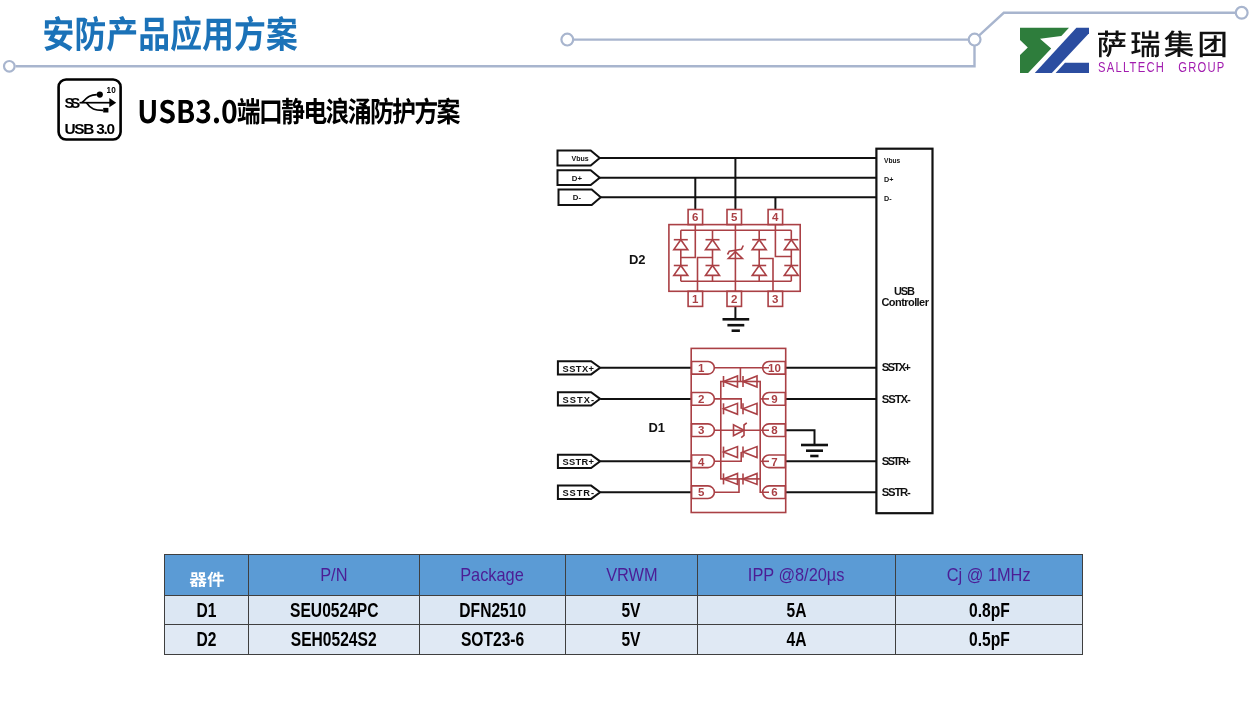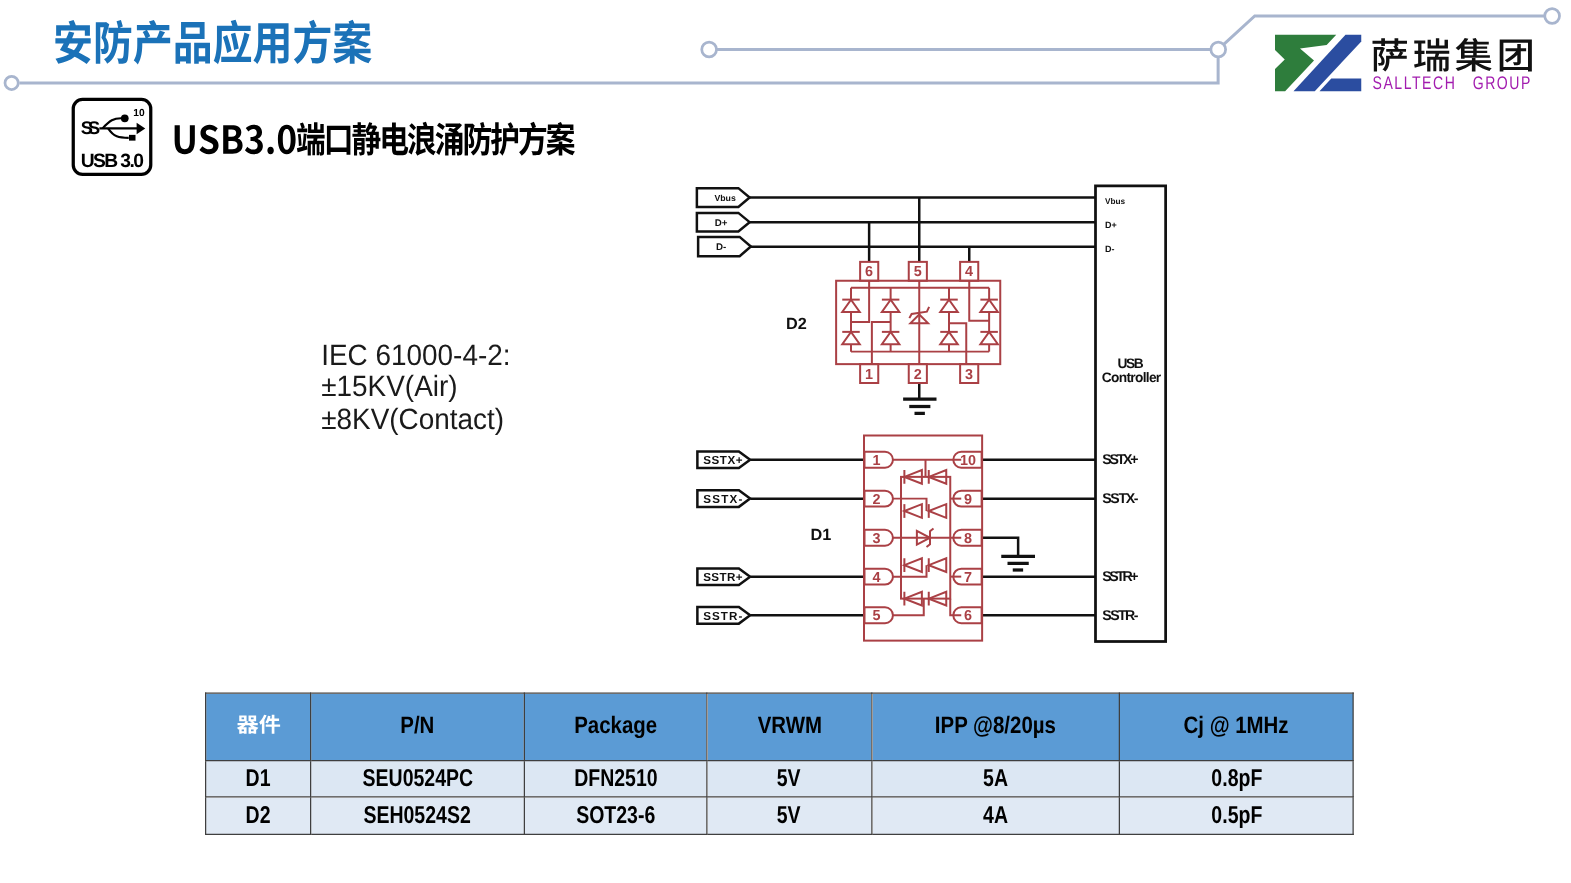--- a/index.html
+++ b/index.html
@@ -1,31 +1,28 @@
 <!DOCTYPE html>
 <html><head><meta charset="utf-8"><style>
 *{margin:0;padding:0;box-sizing:border-box}
 html,body{width:1257px;height:706px;background:#fff;overflow:hidden;font-family:"Liberation Sans",sans-serif}
 #page{position:relative;width:1257px;height:706px}
 #ovl{position:absolute;left:0;top:0}
 .iec{position:absolute;left:256.8px;top:272px;font-size:23.5px;color:#1a1a1a;line-height:25.4px;white-space:pre}
 table{position:absolute;left:164.2px;top:553.7px;width:918px;border-collapse:collapse;table-layout:fixed}
 td{border:1.4px solid #3f3f3f;text-align:center;vertical-align:middle;overflow:hidden}
-.hd td{background:#5b9bd5;color:#000000;height:54px;font-size:19px;font-weight:bold}
+.hd td{background:#5b9bd5;color:#4c1d95;height:41px;font-size:19px;font-weight:normal}
 .r1 td{background:#dce7f3}
 .r2 td{background:#e0e9f4}
 .r1 td,.r2 td{height:29.8px;color:#000;font-size:19.5px;font-weight:bold}
 .sq{display:inline-block;transform:scaleX(0.86);transform-origin:center}
 .sqb{display:inline-block;transform:scaleX(0.8);transform-origin:center}
 </style></head>
 <body>
 <div id="page">
-<div class="iec"><span style="display:inline-block;transform:scaleX(0.95);transform-origin:left">IEC 61000-4-2:</span>
-<span style="display:inline-block;transform:scaleX(0.95);transform-origin:left">±15KV(Air)</span>
-<span style="display:inline-block;transform:scaleX(0.95);transform-origin:left">±8KV(Contact)</span></div>
 <table>
 <colgroup>
         <col style="width:84.2px">
         <col style="width:170.4px">
         <col style="width:146px">
         <col style="width:132.3px">
         <col style="width:198.1px">
         <col style="width:187px">
       </colgroup>
 <tbody>

